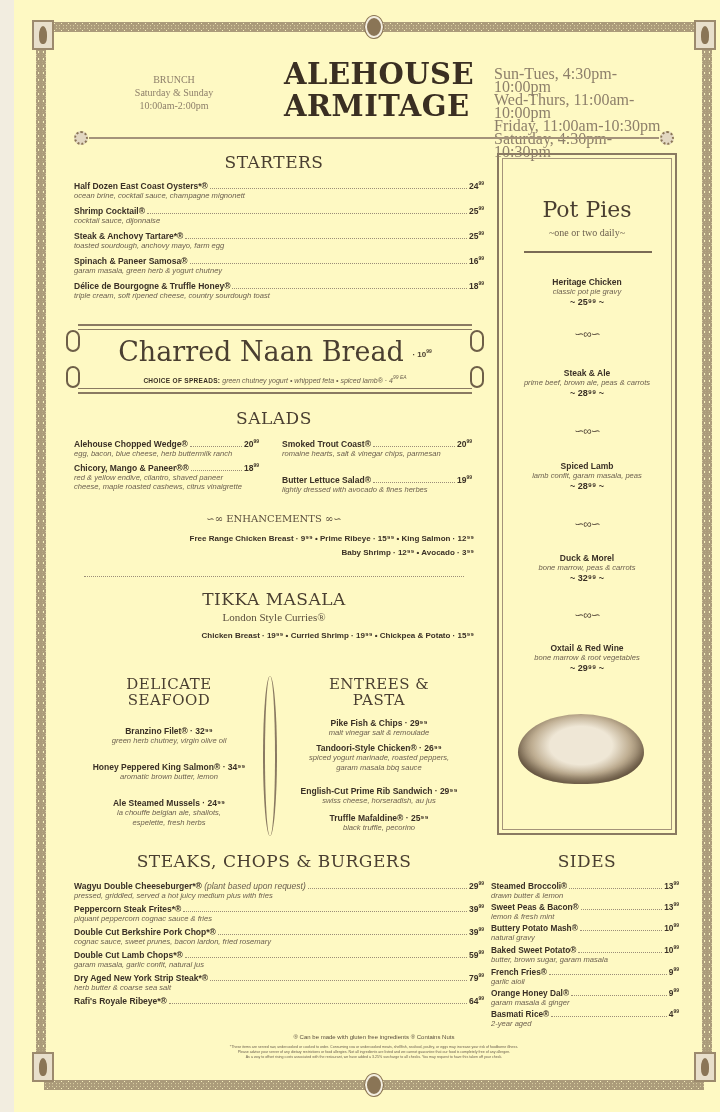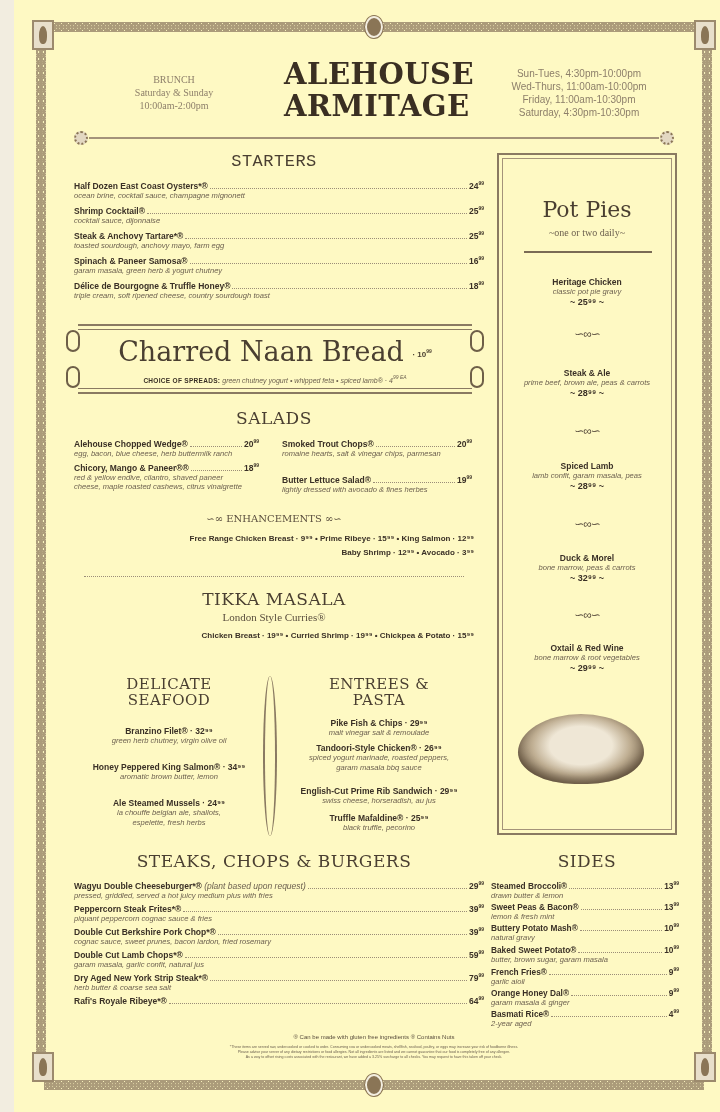--- a/index.html
+++ b/index.html
@@ -25,22 +25,22 @@
   .corner.br { left: 680px; top: 1052px; }
   .medallion { position: absolute; width: 18px; height: 22px; border-radius: 50% 50% 50% 50%; background: #8a7556; border: 2px solid #f3eee1; outline: 1px solid #8a7556; }
   .medallion.top { left: 351px; top: 16px; }
   .medallion.bottom { left: 351px; top: 1074px; }
 
   
   .brunch { position: absolute; left: 100px; top: 73px; width: 120px; text-align: center;
     font-family: "Liberation Serif", serif; font-size: 10px; color: #8d7f6a; line-height: 13px; }
   .title { position: absolute; left: 270px; top: 58px; width: 180px; text-align: center;
     font-family: "DejaVu Serif", serif; font-weight: bold; font-size: 29px; line-height: 32px; color: #3a2f22; letter-spacing: 0.5px; }
-  .hours { position: absolute; left: 480px; top: 67px; width: 170px; text-align: center;
-    font-family: Liberation Sans, sans-serif; font-size: 10px; color: #8d7f6a; line-height: 13px; }
+  .hours { position: absolute; left: 480px; top: 67px; width: 170px; 
+    font-family: Liberation Serif, serif; font-size: 16px; color: #8d7f6a; line-height: 13px; }
 
   .header-rule { position: absolute; left: 75px; top: 137px; width: 570px; height: 2px; background: #a4937a; }
   .rosette { position: absolute; width: 14px; height: 14px; border-radius: 50%; border: 2px dotted #8a7556; background: #e3d8c2; }
   .rosette.l { left: 60px; top: 131px; }
   .rosette.r { left: 646px; top: 131px; }
 
   
   .sec-title { position: absolute; text-align: center; font-family: "DejaVu Serif", serif; color: #4a3f31; letter-spacing: 0.5px; }
 
   
@@ -125,21 +125,21 @@
   <div class="hours">
     <div>Sun-Tues, 4:30pm-10:00pm</div>
     <div>Wed-Thurs, 11:00am-10:00pm</div>
     <div>Friday, 11:00am-10:30pm</div>
     <div>Saturday, 4:30pm-10:30pm</div>
   </div>
   <div class="rosette l"></div>
   <div class="header-rule"></div>
   <div class="rosette r"></div>
 
-  <div class="sec-title" style="left:60px;width:400px;top:152px;font-size:17px;font-family:Liberation Mono, monospace;">STARTERS</div>
+  <div class="sec-title" style="left:60px;width:400px;top:152px;font-size:17px;">STARTERS</div>
 
   <div class="item" style="left:60px;width:410px;top:180px;">
     <div class="item-row">
         <span class="name">Half Dozen East Coast Oysters*®</span>
         <span class="dots"></span>
         <span class="price"><span>24</span><sup>99</sup></span>
       </div>
     <div class="item-desc">ocean brine, cocktail sauce, champagne mignonett</div>
   </div>
   <div class="item" style="left:60px;width:410px;top:205px;">
@@ -198,21 +198,21 @@
     <div class="item-row">
         <span class="name">Chicory, Mango &amp; Paneer®®</span>
         <span class="dots"></span>
         <span class="price"><span>18</span><sup>99</sup></span>
       </div>
     <div class="item-desc">red &amp; yellow endive, cilantro, shaved paneer</div>
     <div class="item-desc">cheese, maple roasted cashews, citrus vinaigrette</div>
   </div>
   <div class="item" style="left:268px;width:190px;top:438px;">
     <div class="item-row">
-        <span class="name">Smoked Trout Chops®</span>
+        <span class="name">Smoked Trout Coast®</span>
         <span class="dots"></span>
         <span class="price"><span>20</span><sup>99</sup></span>
       </div>
     <div class="item-desc">romaine hearts, salt &amp; vinegar chips, parmesan</div>
   </div>
   <div class="item" style="left:268px;width:190px;top:474px;">
     <div class="item-row">
         <span class="name">Butter Lettuce Salad®</span>
         <span class="dots"></span>
         <span class="price"><span>19</span><sup>99</sup></span>

